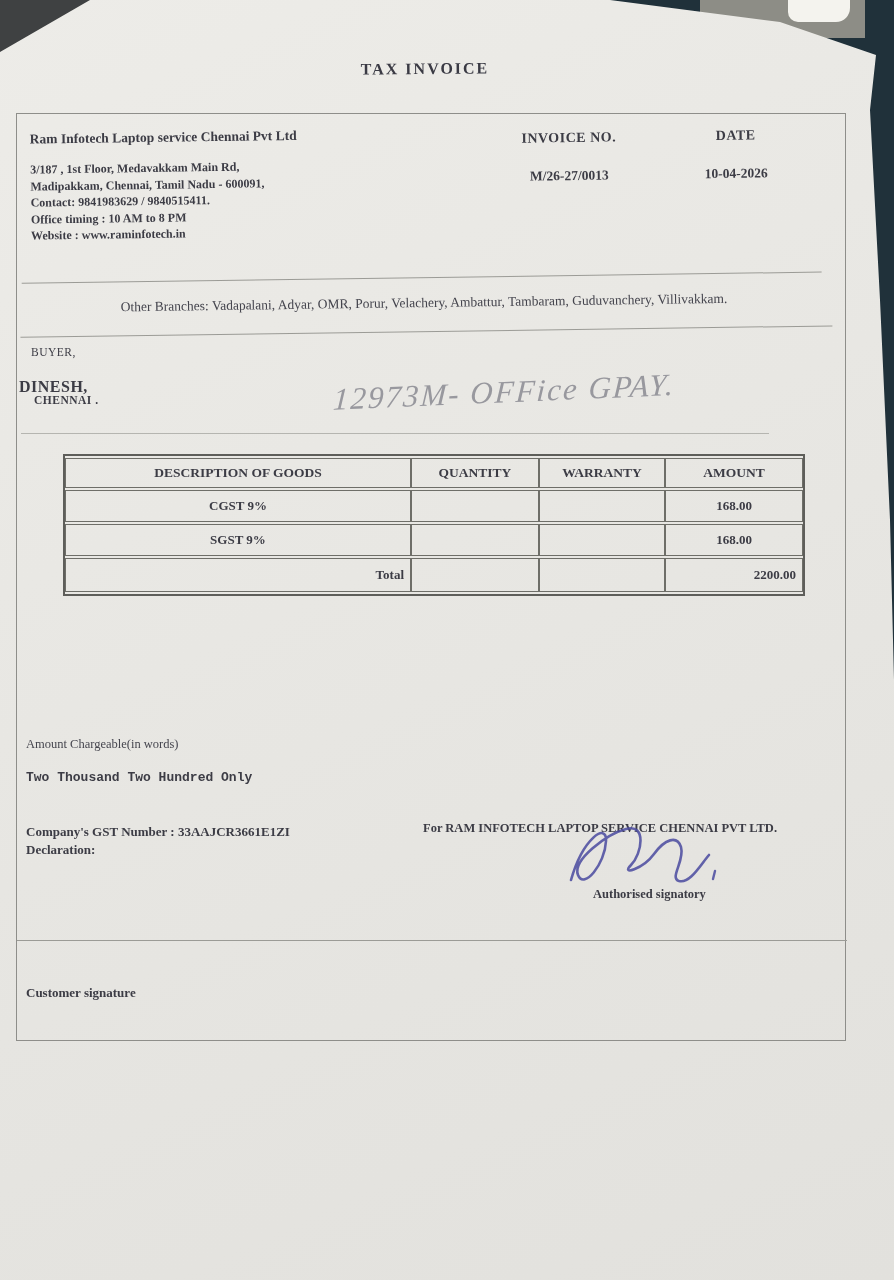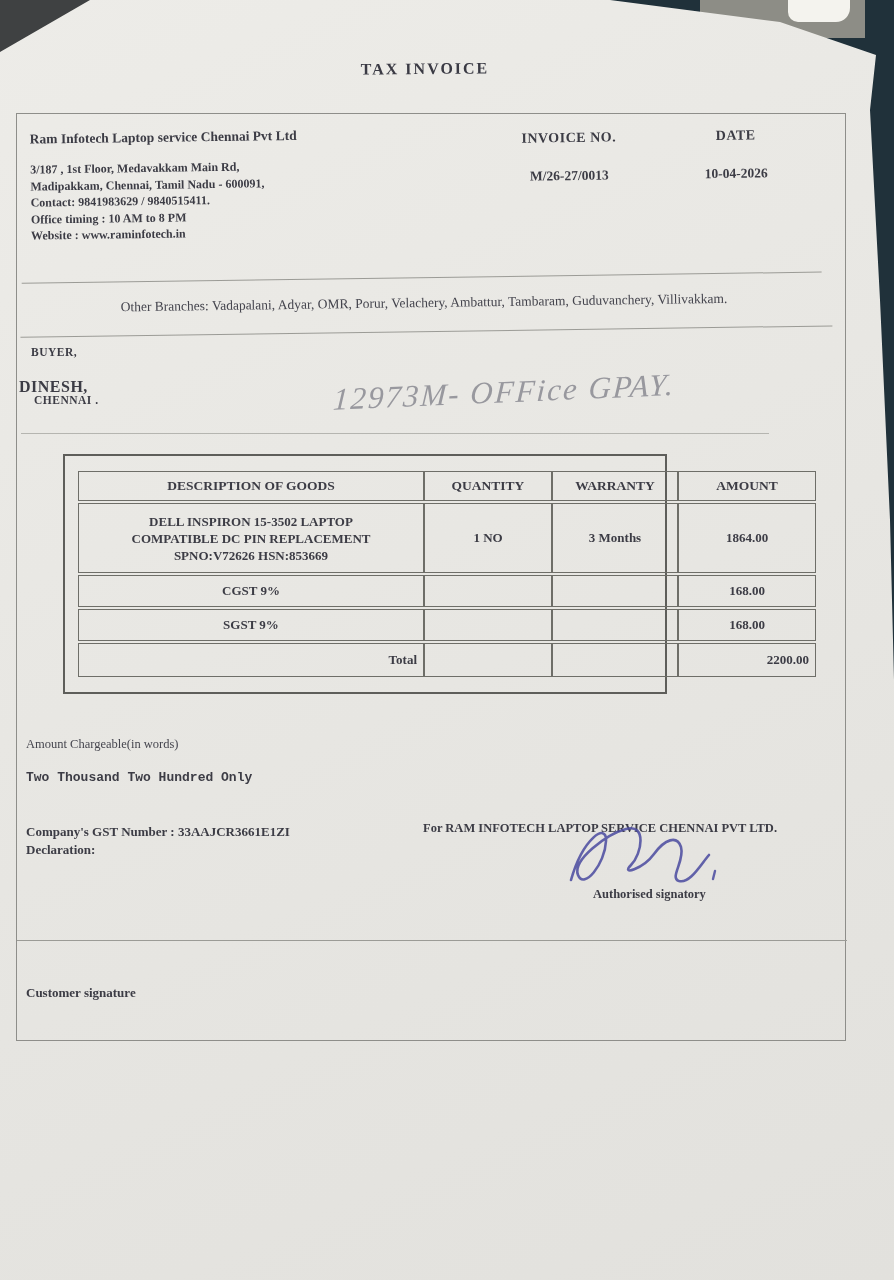--- a/index.html
+++ b/index.html
@@ -41,31 +41,31 @@
   .inv-date-value { left: 660px; width: 120px; text-align: center; }
 
   .divider { position: absolute; height: 0; border-top: 1px solid #9b9b96; }
   .div-1 { left: 4px; top: 163px; width: 800px; }
   .div-2 { left: 2px; top: 217px; width: 812px; }
   .div-3 { left: 4px; top: 319px; width: 748px; border-top-color: #b5b5b0; }
   .div-4 { left: 0; top: 826px; width: 830px; }
 
   .branches { position: absolute; left: 0; top: 181px; width: 812px; text-align: center; font-size: 13.5px; color: #45454e; }
 
-  .buyer-label { position: absolute; left: 14px; top: 232px; font-size: 11.5px; font-weight: 700; letter-spacing: 0.5px; }
+  .buyer-label { position: absolute; left: 14px; top: 232px; font-size: 11.5px; font-weight: 400; letter-spacing: 0.5px; }
   .buyer-name  { position: absolute; left: 2px; top: 264px; font-size: 16px; font-weight: 700; letter-spacing: 0.5px; }
   .buyer-city  { position: absolute; left: 17px; top: 280px; font-size: 11.5px; font-weight: 700; letter-spacing: 0.5px; }
 
   .handwritten {
     position: absolute; left: 316px; top: 258px; width: 450px;
     font-size: 31px; font-style: italic; color: #98989e; letter-spacing: 2px;
     transform: rotate(-2.5deg) skewX(-6deg); white-space: nowrap;
   }
 
-  .table-wrap { position: absolute; left: 46px; top: 340px; width: 604px; border: 2px solid #5e5e5a; padding: 13px; }
+  .table-wrap { position: absolute; left: 46px; top: 340px; width: 742px; border: 2px solid #5e5e5a; padding: 0; }
   table.goods { width: 100%; border-collapse: separate; border-spacing: 0 2.5px; table-layout: fixed; }
   table.goods col.c-desc { width: 346px; }
   table.goods col.c-qty  { width: 128px; }
   table.goods col.c-war  { width: 126px; }
   table.goods col.c-amt  { width: 138px; }
   table.goods th, table.goods td {
     border: 1px solid #6e6e68; font-size: 13px; font-weight: 700; color: #3c3c45;
     padding: 4px 6px; text-align: center; vertical-align: middle; background: transparent;
   }
   table.goods th { height: 30px; font-size: 13.5px; }
@@ -135,30 +135,20 @@
             <col class="c-war">
             <col class="c-amt">
           </colgroup>
         <tbody>
             <tr>
           <th>DESCRIPTION OF GOODS</th>
           <th>QUANTITY</th>
           <th>WARRANTY</th>
           <th>AMOUNT</th>
         </tr>
-        <tr>
-          <td class="desc-main">
-            <div>DELL INSPIRON 15-3502 LAPTOP</div>
-            <div>COMPATIBLE DC PIN REPLACEMENT</div>
-            <div>SPNO:V72626 HSN:853669</div>
-          </td>
-          <td>1 NO</td>
-          <td>3 Months</td>
-          <td class="amt">1864.00</td>
-        </tr>
         <tr class="tax-row">
           <td>CGST 9%</td>
           <td></td>
           <td></td>
           <td class="amt">168.00</td>
         </tr>
         <tr class="tax-row">
           <td>SGST 9%</td>
           <td></td>
           <td></td>

